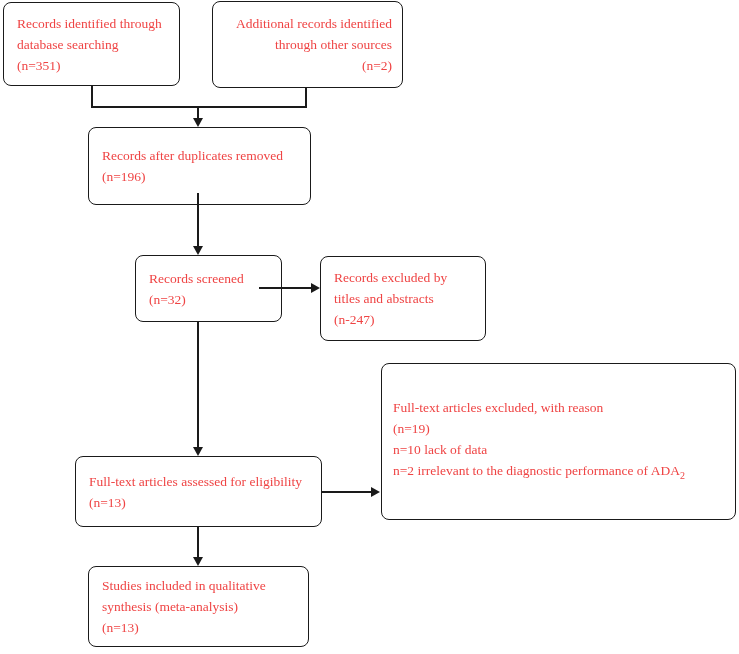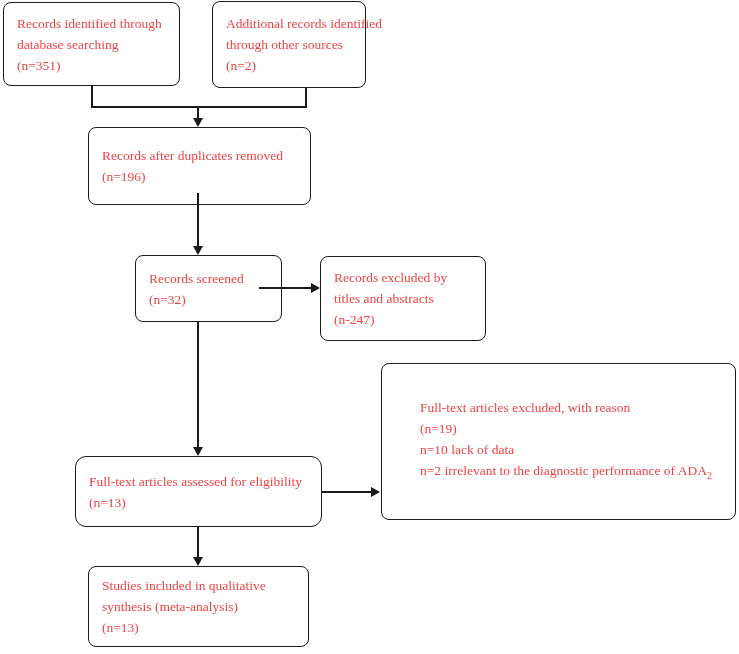--- a/index.html
+++ b/index.html
@@ -56,26 +56,26 @@
   .arrow-right {
     position: absolute;
     width: 0;
     height: 0;
     border-top: 5px solid transparent;
     border-bottom: 5px solid transparent;
     border-left: 9px solid #1a1a1a;
   }
   
   #box-identified   { left: 3px;   top: 2px;   width: 177px; height: 84px; }
-  #box-additional   { left: 212px; top: 1px;   width: 154px; height: 87px; }
+  #box-additional   { left: 212px; top: 1px;   width: 191px; height: 87px; text-align: right; }
   #box-duplicates   { left: 88px;  top: 127px; width: 223px; height: 78px; }
   #box-screened     { left: 135px; top: 255px; width: 147px; height: 67px; }
   #box-excluded-ta  { left: 320px; top: 236px; width: 166px; height: 85px; margin-top: 20px; }
-  #box-assessed     { left: 75px;  top: 456px; width: 247px; height: 71px; border-radius: 11px; }
-  #box-excluded-ft  { left: 381px; top: 363px; width: 355px; height: 157px; padding-left: 38px; }
+  #box-assessed     { left: 75px;  top: 456px; width: 247px; height: 71px; }
+  #box-excluded-ft  { left: 381px; top: 363px; width: 355px; height: 157px; padding-left: 11px; }
   #box-included     { left: 88px;  top: 566px; width: 221px; height: 81px; }
 </style>
 </head>
 <body>
 
 <div id="diagram">
 
   <div class="box" id="box-identified">
     <div class="line">Records identified through</div>
     <div class="line">database searching</div>

